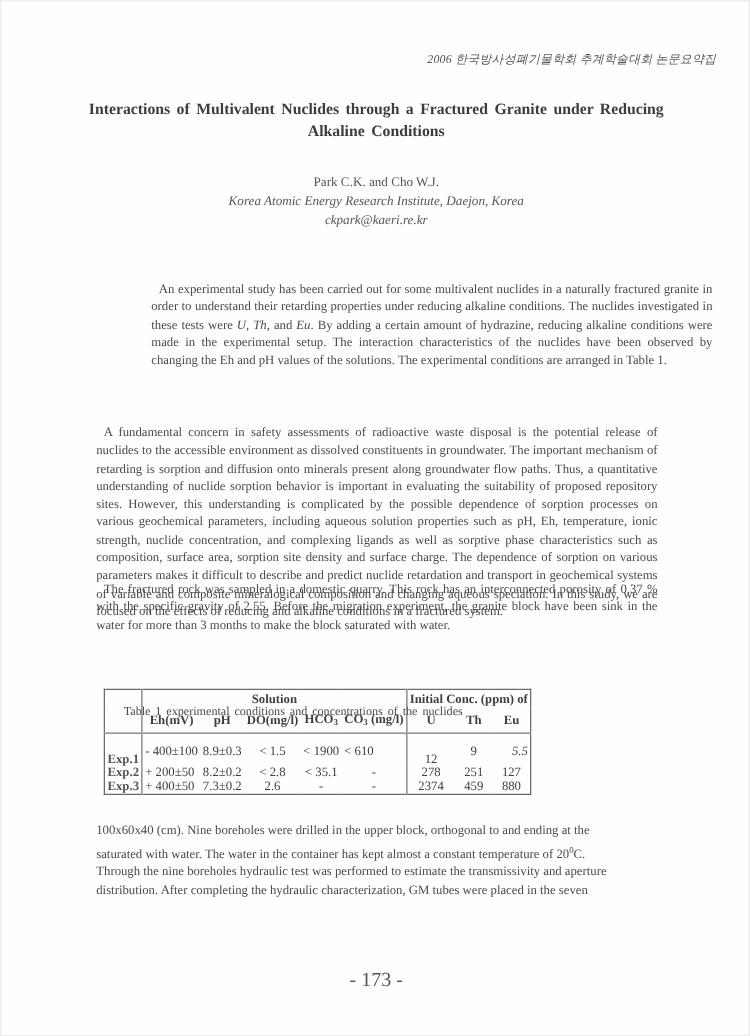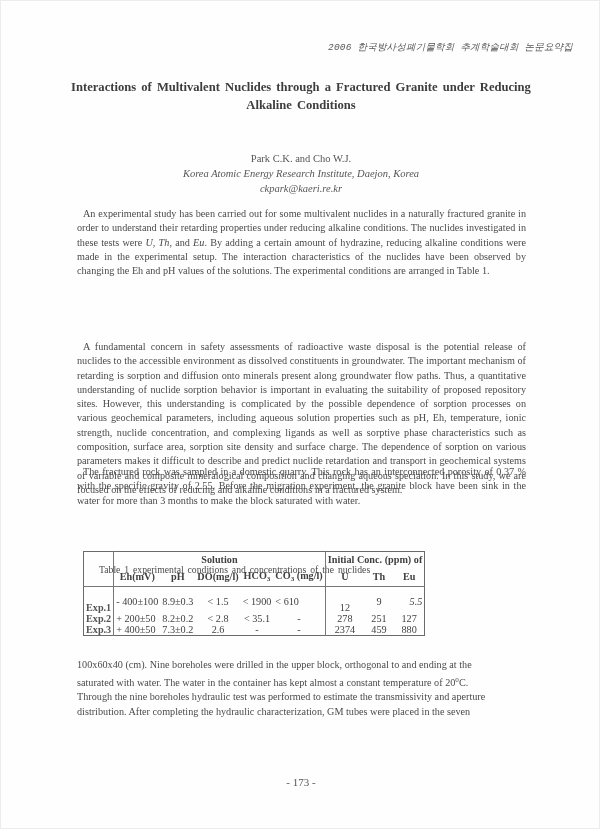--- a/index.html
+++ b/index.html
@@ -4,40 +4,40 @@
   <style>
     html, body { margin: 0; padding: 0; background: #ffffff; }
     body { width: 600px; height: 829px; overflow: hidden; position: relative; }
     .page {
       position: absolute; left: 0; top: 0; width: 598px; height: 827px;
       border: 1px solid #ececec; background: #fefefe;
       font-family: "Liberation Serif", "DejaVu Serif", serif; color: #444;
     }
     .running-head {
       position: absolute; right: 26px; top: 40px;
-      font-family: Liberation Mono, monospace;
+      font-family: Liberation Serif, serif;
       font-style: italic; font-size: 9.5px; color: #555; letter-spacing: 0.2px;
     }
     .title {
       position: absolute; left: 60px; width: 480px; top: 77px;
       text-align: center; font-weight: bold; font-size: 12.6px; line-height: 18px;
       color: #3d3d3d; word-spacing: 2px;
     }
     .authors {
       position: absolute; left: 60px; width: 480px; top: 138px;
-      text-align: center; font-size: 10.5px; line-height: 15px; color: #555; margin-top: 12px;
+      text-align: center; font-size: 10.5px; line-height: 15px; color: #555;
     }
     .authors .affil, .authors .email { font-style: italic; }
     .body-text {
       position: absolute; left: 76px; width: 449px;
       font-size: 10.2px; line-height: 14.3px; color: #4a4a4a;
       text-align: justify;
     }
     .body-text p { margin: 0; text-indent: 6px; }
-    .p1 { top: 206px; }
+    .p1 { top: 224px; margin-left: 44px; }
     .p2 { top: 291px; margin-top: 48px; }
     .p3 { top: 464px; }
     .table-caption {
       position: absolute; left: 98px; top: 532px;
       font-size: 9.7px; color: #4a4a4a; word-spacing: 1.5px; margin-top: 31px;
     }
     table.cond {
       position: absolute; left: 82px; top: 550px; width: 337px;
       border-collapse: collapse; font-size: 10.2px; color: #3f3f3f;
       border: 1.5px solid #6a6a6a;
@@ -47,21 +47,21 @@
     .left-sep { border-left: 1.5px solid #777; }
     .hdr-bottom { border-bottom: 1.5px solid #777; }
     .rowlabel { text-align: center; font-weight: bold; color: #555; }
     .c { text-align: center; }
     .r { text-align: right; font-style: italic; }
     .ps { position: absolute; left: 76px; width: 449px; top: 657px;
       font-size: 10.2px; line-height: 14.5px; color: #4a4a4a; }
     .ps p { margin: 0; }
     .footer {
       position: absolute; left: 0; width: 600px; top: 775px; text-align: center;
-      font-size: 11px; color: #555;
+      font-size: 16px; color: #555;
     }
     sub { font-size: 70%; vertical-align: -2px; }
     sup { font-size: 70%; vertical-align: 4px; }
   </style>
 </head>
 <body>
 
 <div class="page">
 
   <div class="running-head">2006 한국방사성폐기물학회 추계학술대회 논문요약집</div>

